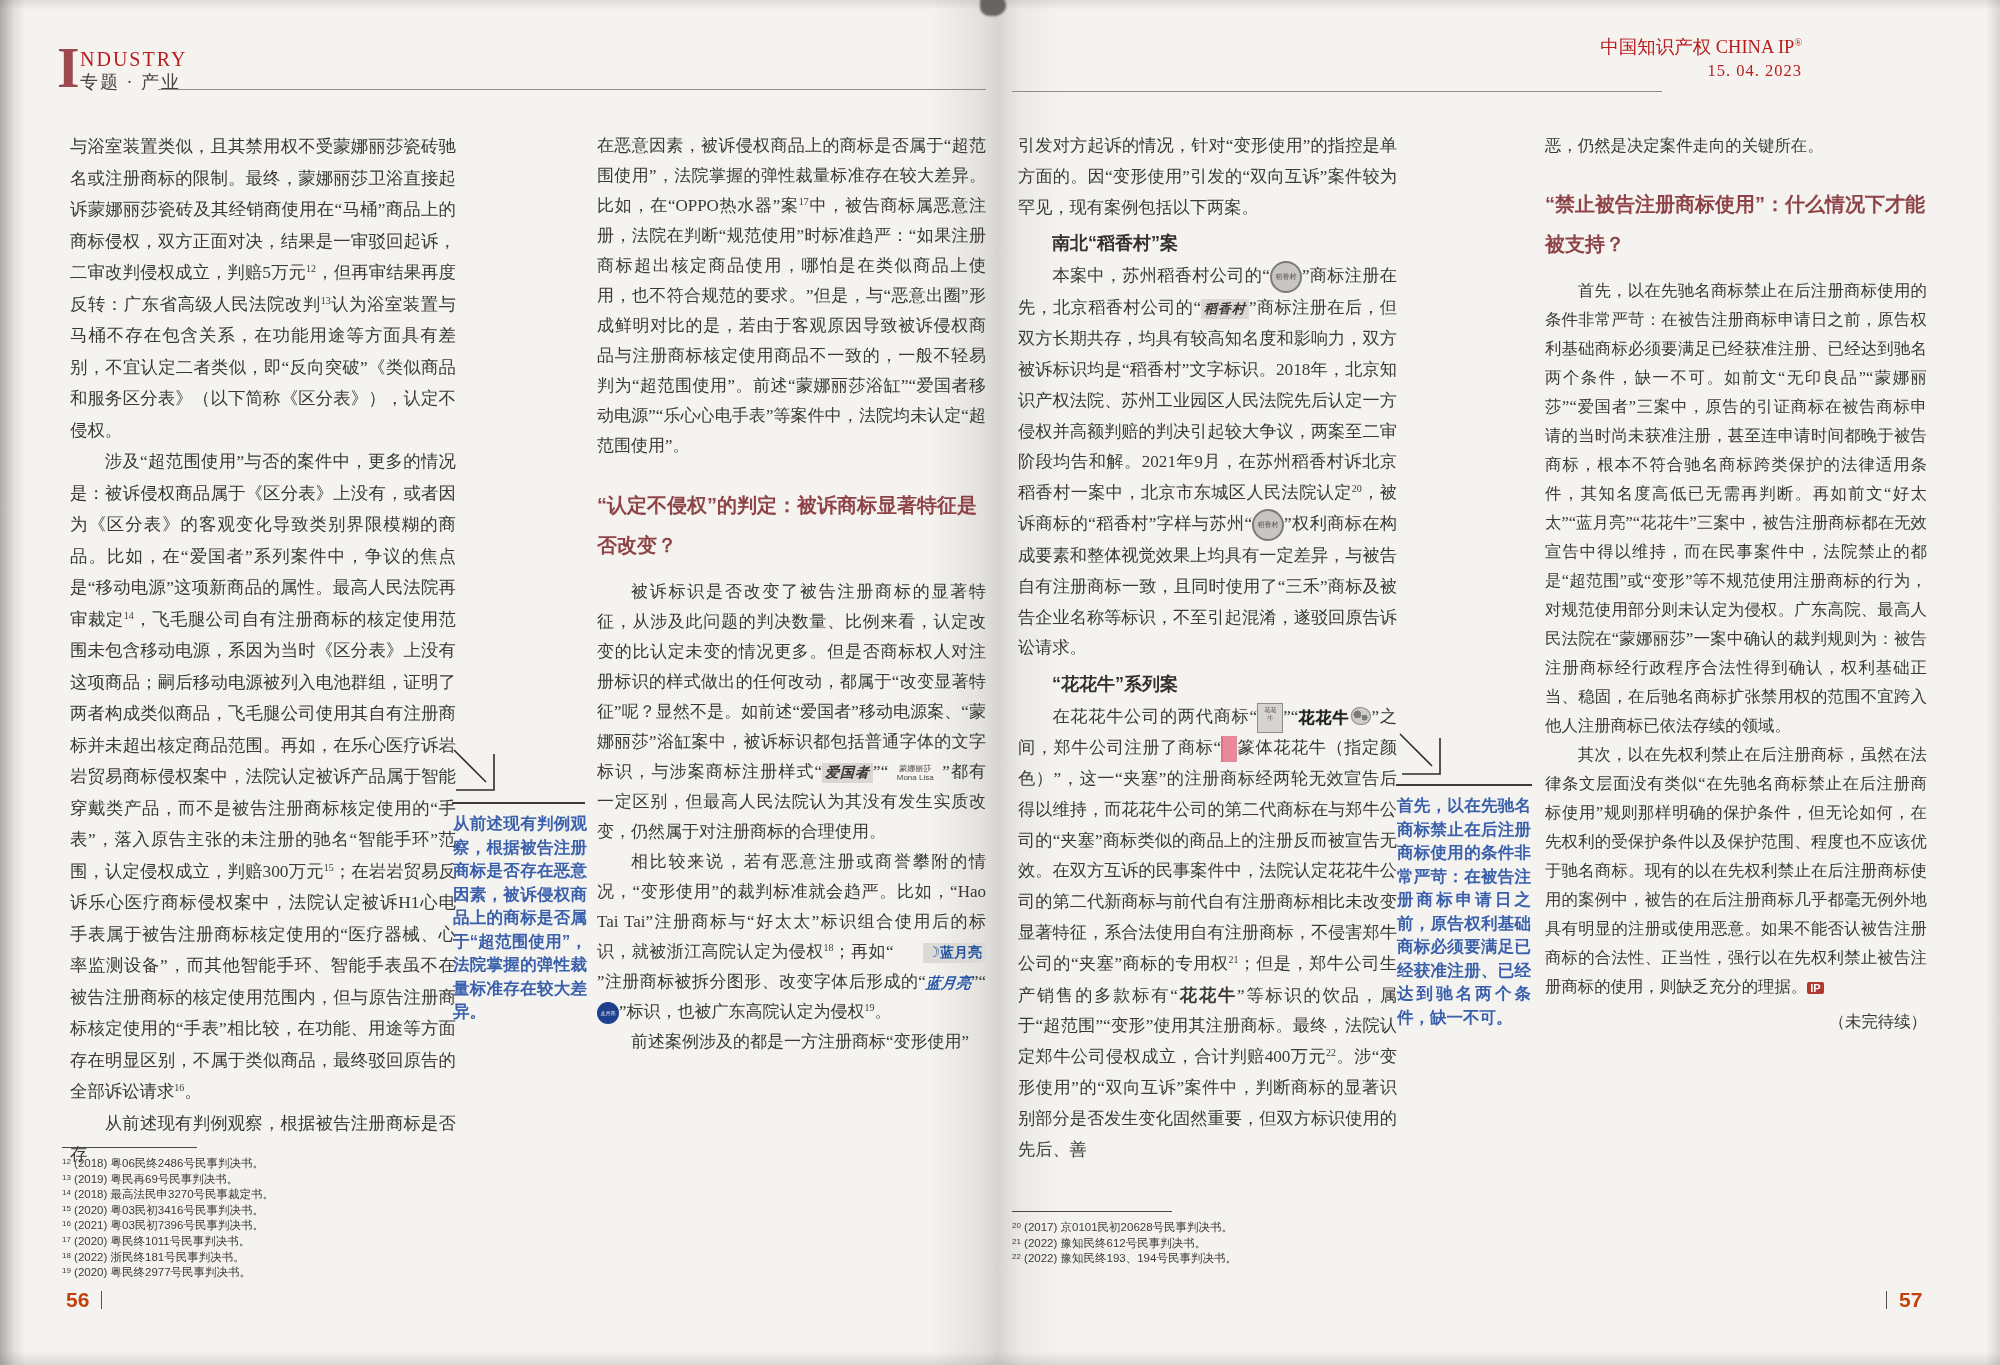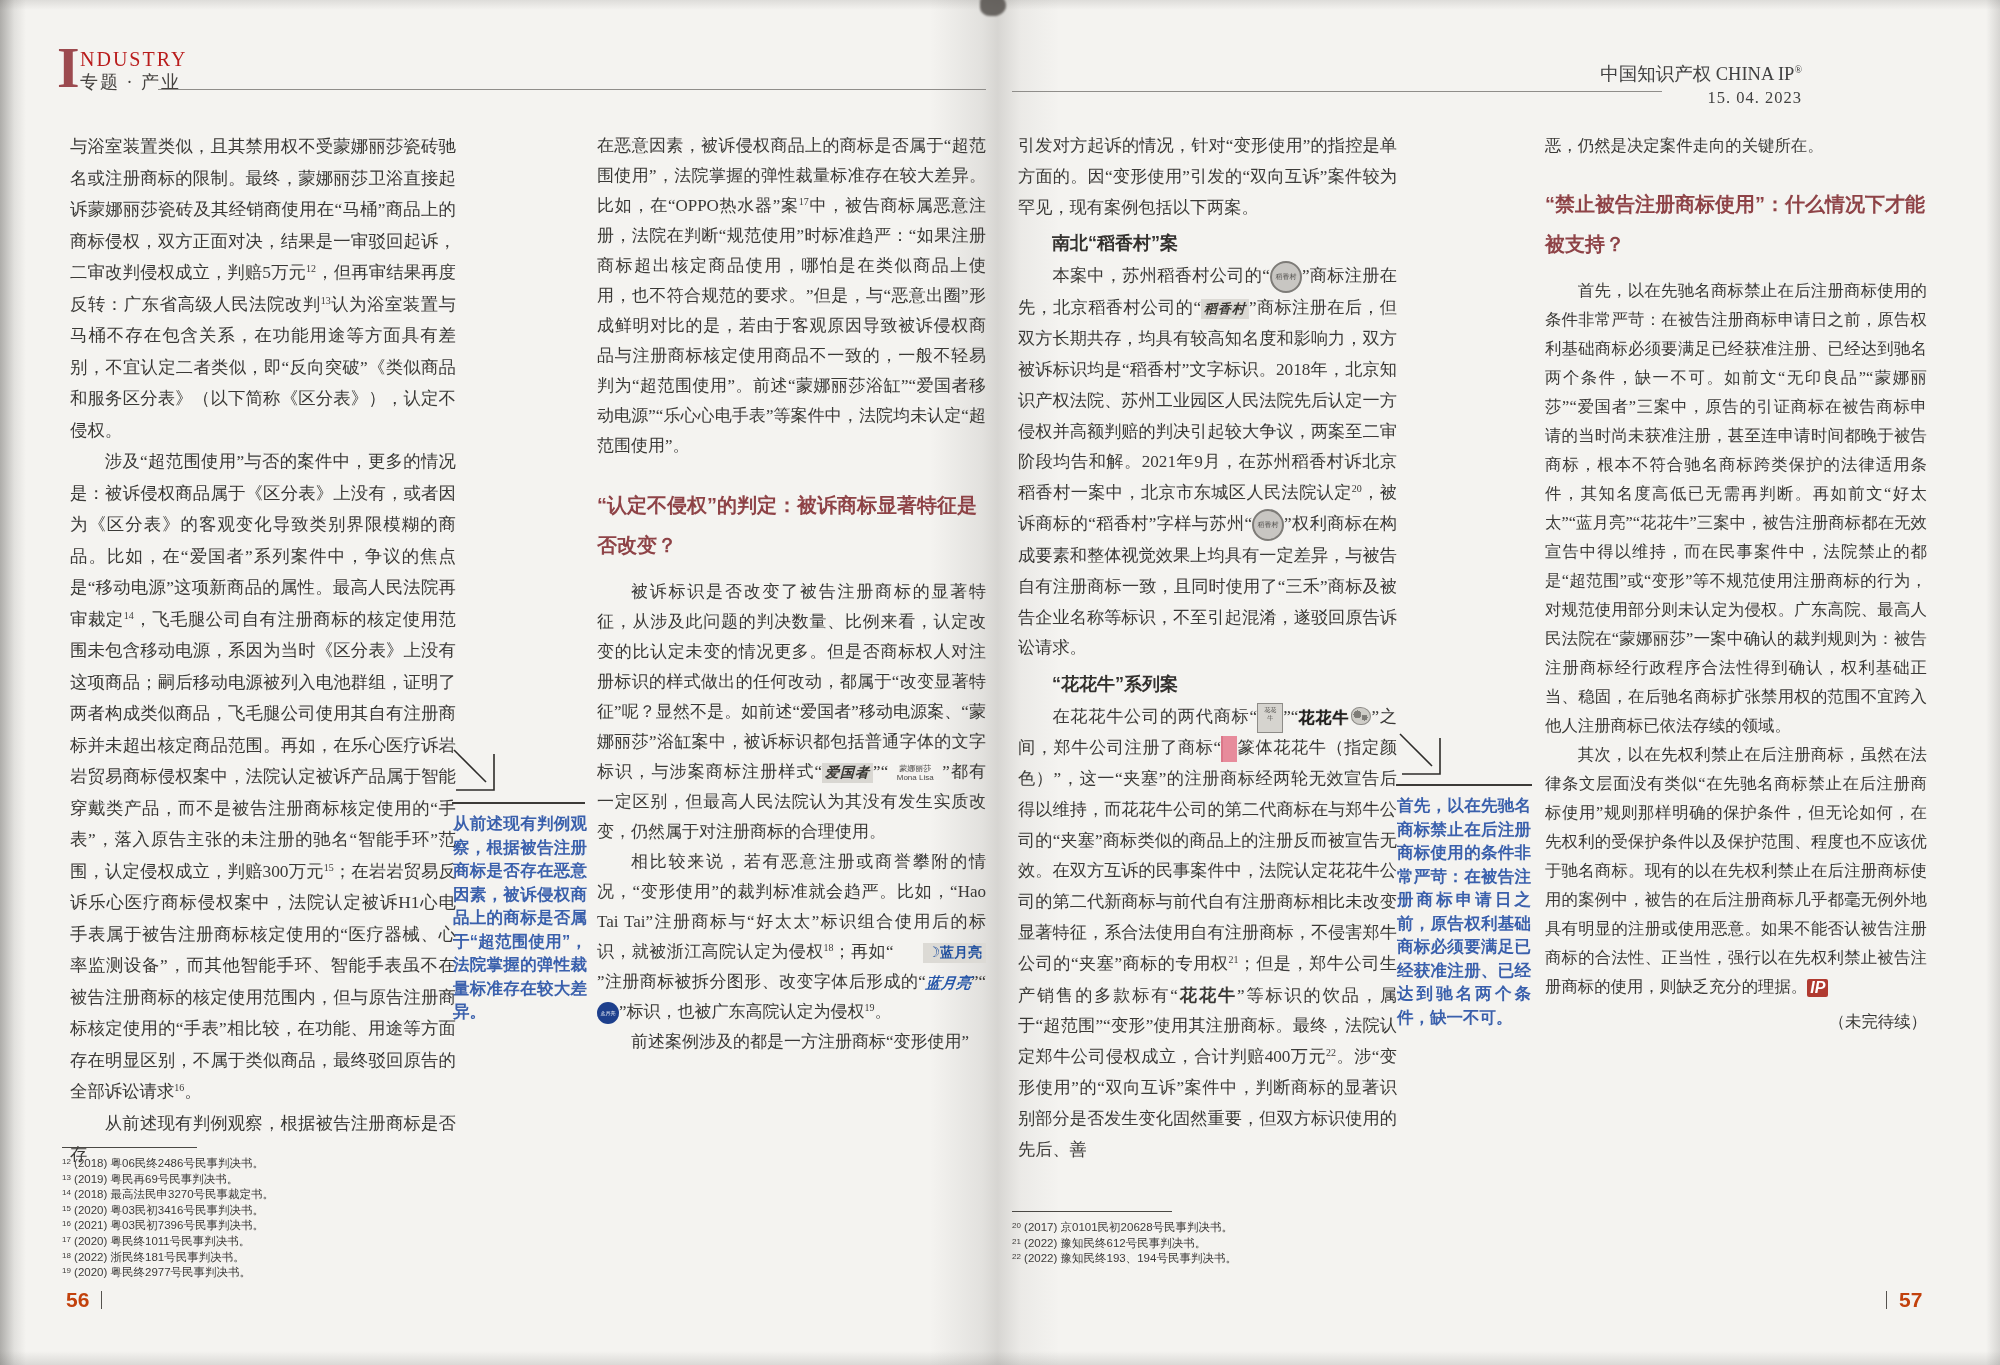--- a/index.html
+++ b/index.html
@@ -20,21 +20,21 @@
     border-radius:40% 60% 55% 45%;filter:blur(1px);opacity:.85;}
 
   
   .cap-i{position:absolute;left:57px;top:40px;font-size:58px;line-height:56px;font-weight:bold;
     color:#9c4a4f;font-family:"Liberation Serif",serif;}
   .hdr-en{position:absolute;left:80px;top:48px;font-size:20px;letter-spacing:2px;color:#b91c1c;}
   .hdr-cn{position:absolute;left:80px;top:70px;font-size:18px;letter-spacing:2px;color:#45423f;}
   .hdr-rule{position:absolute;top:89px;height:1px;background:#8f8d8a;}
   .rule-l{left:158px;width:828px;}
   .rule-r{left:1012px;top:91px;width:650px;}
-  .hdr-right{position:absolute;left:1540px;top:61px;width:262px;text-align:right;color:#404040;}
+  .hdr-right{position:absolute;left:1540px;top:34px;width:262px;text-align:right;color:#b91c1c;}
   .hdr-right .l1{font-size:18.5px;}
   .hdr-right .l1 sup{font-size:10px;}
   .hdr-right .l2{font-size:16.5px;margin-top:2px;letter-spacing:1px;}
 
   
   .col{position:absolute;text-align:justify;}
   .colA{left:70px;top:131px;width:386px;font-size:17.4px;line-height:31.5px;}
   .colB{left:597px;top:131px;width:389px;font-size:17px;line-height:30px;}
   .colC{left:1018px;top:131px;width:379px;font-size:17.2px;line-height:30.8px;}
   .colD{left:1545px;top:131px;width:382px;font-size:16.4px;line-height:29px;}
@@ -91,21 +91,21 @@
   .logo-bluemoon3{width:22px;height:22px;border-radius:50%;background:#1d3f8c;color:#fff;font-size:5px;
     text-align:center;line-height:22px;}
   .logo-hhn1{width:24px;height:26px;background:#d6d4cf;border:1px solid #8d8b87;color:#4c4a47;
     font-size:6px;text-align:center;line-height:8px;padding-top:2px;}
   .logo-hhn2{color:#22201e;font-size:16px;font-weight:900;letter-spacing:1px;text-shadow:0 0 1px #555;}
   .logo-hhn2::after{content:"";display:inline-block;width:18px;height:16px;margin-left:2px;vertical-align:-2px;
     background:radial-gradient(circle at 30% 40%,#7e7c78 0 4px,transparent 4px),
                radial-gradient(circle at 70% 60%,#7e7c78 0 3px,transparent 3px),#cfcdc8;
     border-radius:45% 55% 50% 50%;border:1px solid #8d8b87;}
   .logo-hhnpink{width:14px;height:26px;background:#e78b9b;border-left:2px solid #db7689;}
-  .logo-iplogo{background:#b03a30;color:#fff;font-size:16px;font-weight:bold;font-style:italic;
+  .logo-iplogo{background:#b03a30;color:#fff;font-size:11px;font-weight:bold;
     padding:0 3px;border-radius:2px;}
   b{font-family:"Liberation Sans","DejaVu Sans",sans-serif;font-weight:bold;}
 </style>
 </head>
 <body>
 
 <div class="spread">
   <div class="edge-left"></div>
   <div class="edge-top"></div>
   <div class="edge-bottom"></div>

